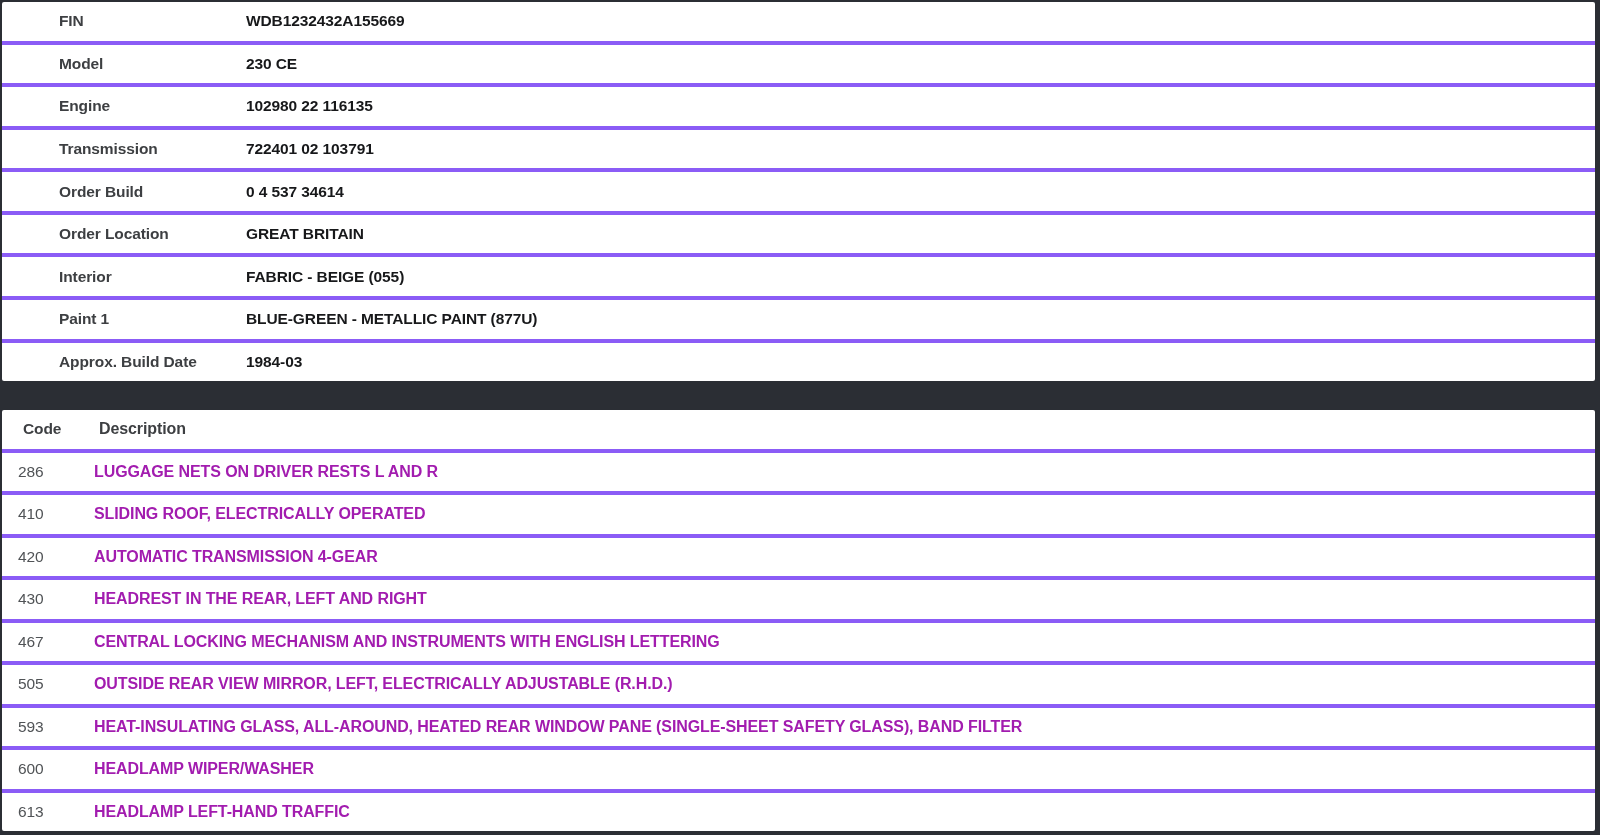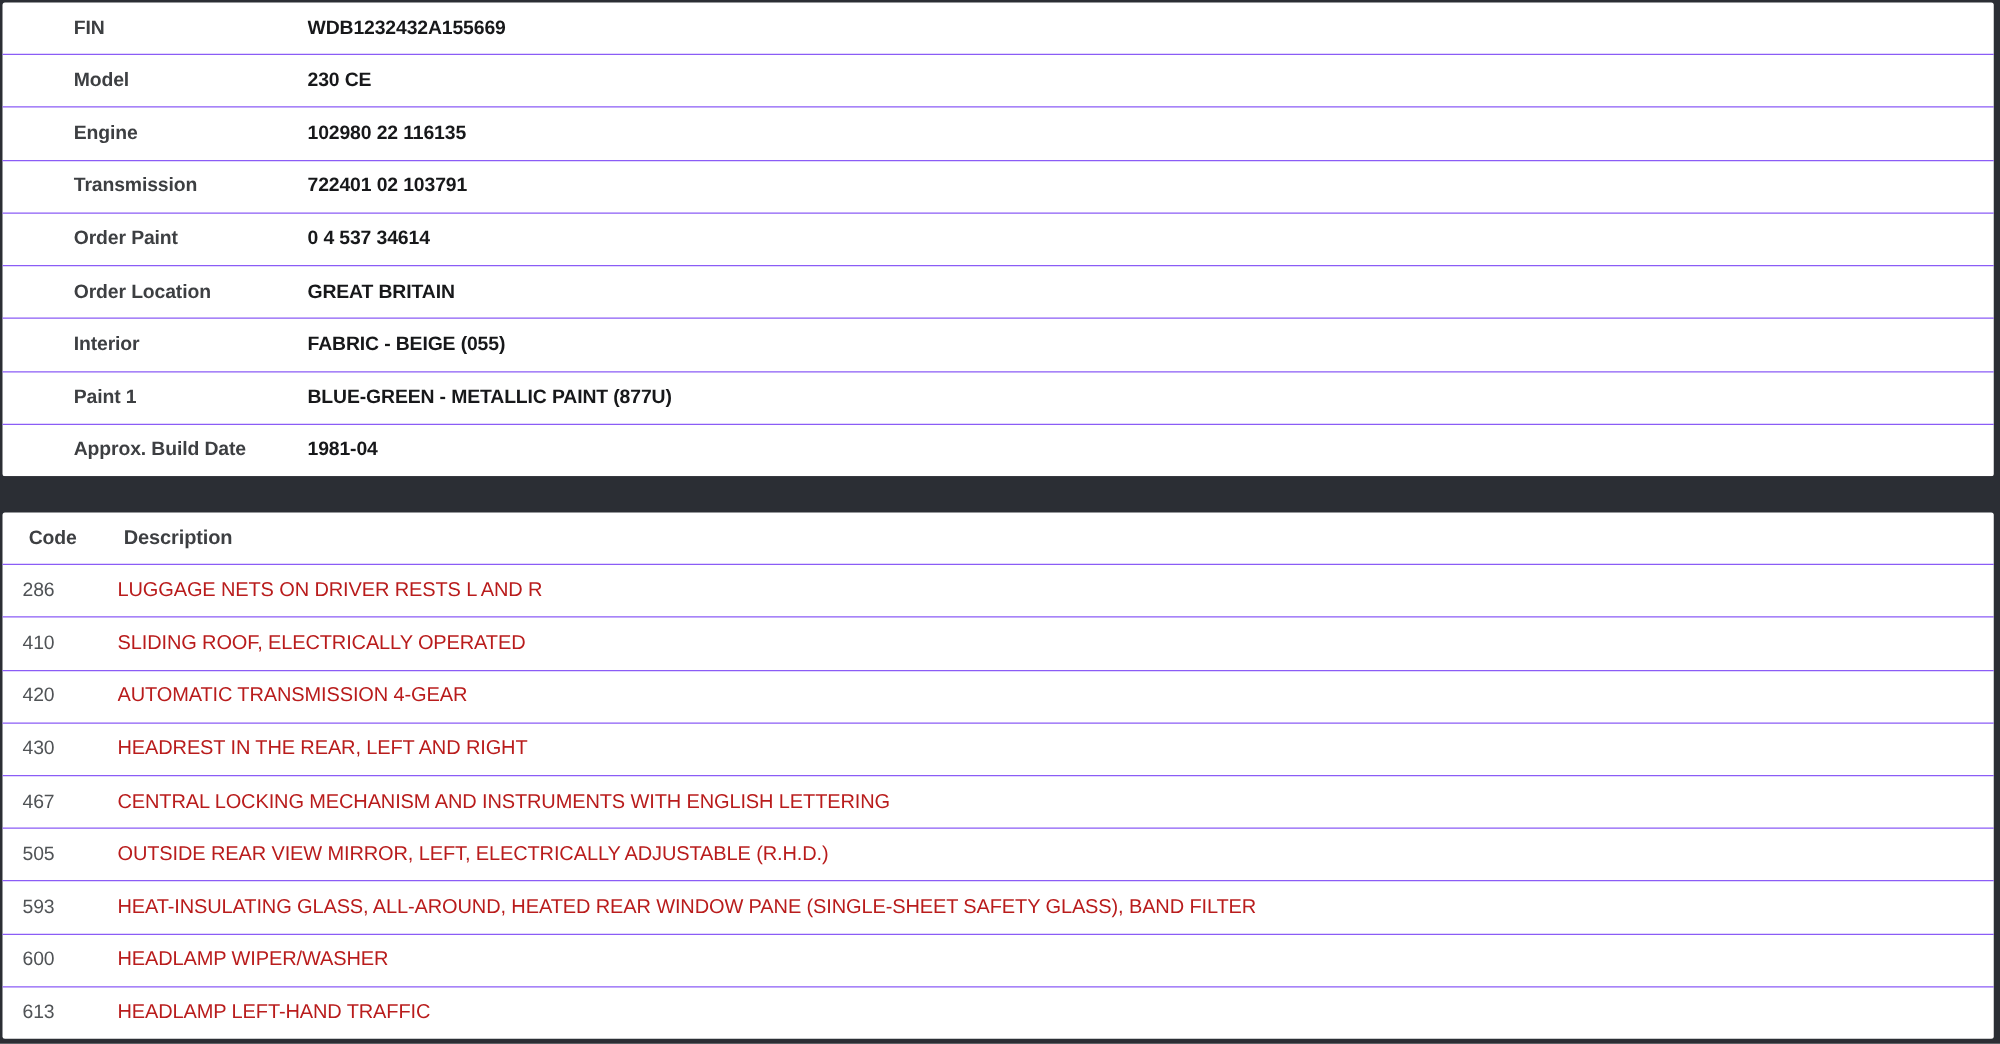--- a/index.html
+++ b/index.html
@@ -22,21 +22,21 @@
   }
   .card-vehicle { top: 2px; height: 379px; }
   .card-options { top: 410px; height: 421px; justify-content: space-between; }
 
   .row {
     flex: 1 1 0;
     display: flex;
     align-items: center;
     box-sizing: border-box;
   }
-  .row + .row { border-top: 1px solid #8b5cf6; }
+  .row + .row { border-top: 4px solid #8b5cf6; }
 
   .cell { white-space: nowrap; overflow: hidden; }
 
   
   .card-vehicle .label {
     flex: 0 0 187px;
     padding-left: 19px;
     font-size: 15.5px;
     font-weight: 600;
     color: #3d3f42;
@@ -62,21 +62,21 @@
     flex: 1 1 auto;
     font-size: 16px;
     letter-spacing: -0.1px;
   }
   .card-options .header-row .code-col,
   .card-options .header-row .desc-col {
     font-weight: 600;
     color: #3d3f42;
   }
   .card-options .data-row .code-col { font-weight: 400; color: #505356; padding-left: 16px; }
-  .card-options .data-row .desc-col { font-weight: 400; color: #b91c1c; }
+  .card-options .data-row .desc-col { font-weight: 700; color: #a21caf; }
 
   .divider-band {
     position: absolute;
     top: 381px;
     left: 0;
     width: 1600px;
     height: 29px;
     background: #2b2e34;
   }
 </style>
@@ -96,38 +96,38 @@
     </div>
     <div class="row">
       <div class="cell label">Engine</div>
       <div class="cell value">102980 22 116135</div>
     </div>
     <div class="row">
       <div class="cell label">Transmission</div>
       <div class="cell value">722401 02 103791</div>
     </div>
     <div class="row">
-      <div class="cell label">Order Paint</div>
+      <div class="cell label">Order Build</div>
       <div class="cell value">0 4 537 34614</div>
     </div>
     <div class="row">
       <div class="cell label">Order Location</div>
       <div class="cell value">GREAT BRITAIN</div>
     </div>
     <div class="row">
       <div class="cell label">Interior</div>
       <div class="cell value">FABRIC - BEIGE (055)</div>
     </div>
     <div class="row">
       <div class="cell label">Paint 1</div>
       <div class="cell value">BLUE-GREEN - METALLIC PAINT (877U)</div>
     </div>
     <div class="row">
       <div class="cell label">Approx. Build Date</div>
-      <div class="cell value">1981-04</div>
+      <div class="cell value">1984-03</div>
     </div>
   </div>
 
   <div class="divider-band"></div>
 
   <div class="card card-options">
     <div class="row header-row">
       <div class="cell code-col">Code</div>
       <div class="cell desc-col">Description</div>
     </div>

